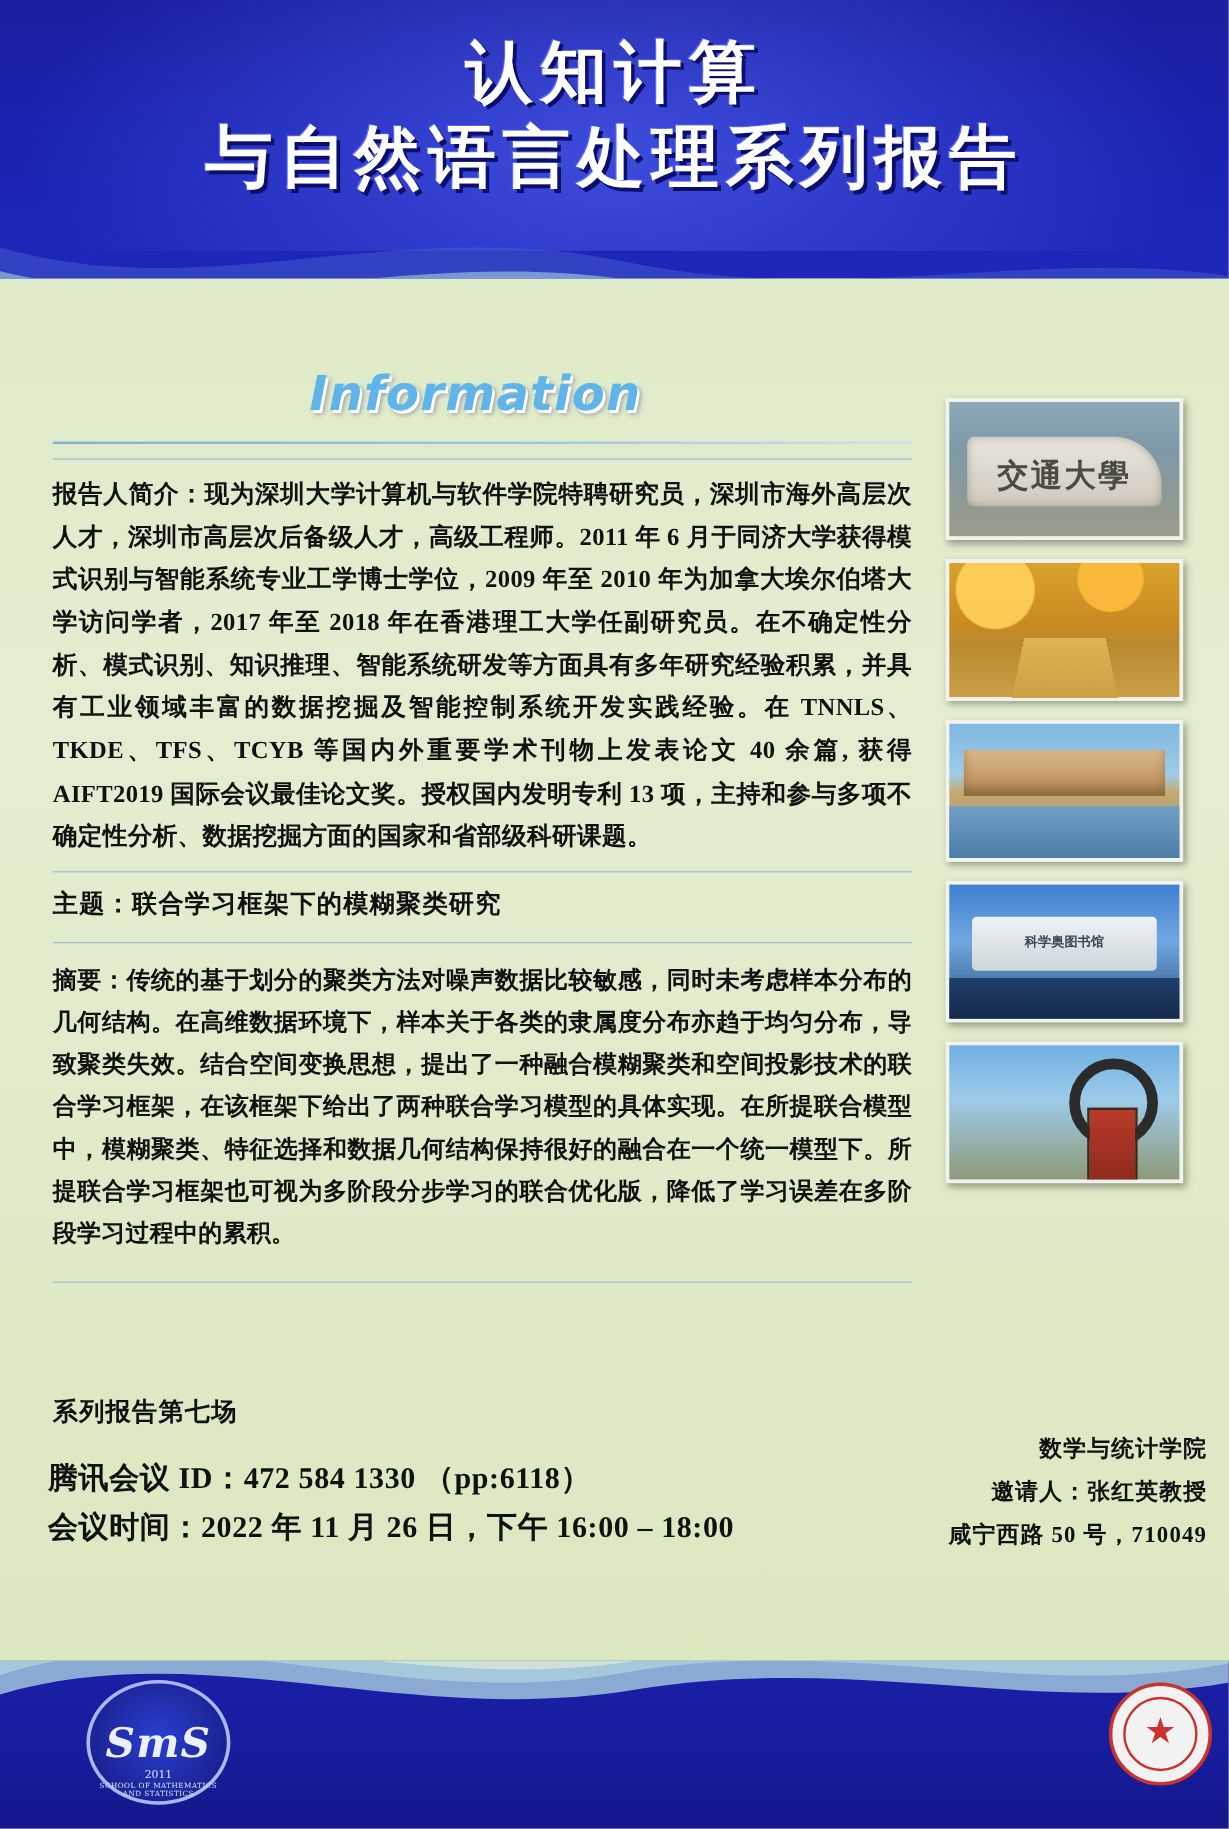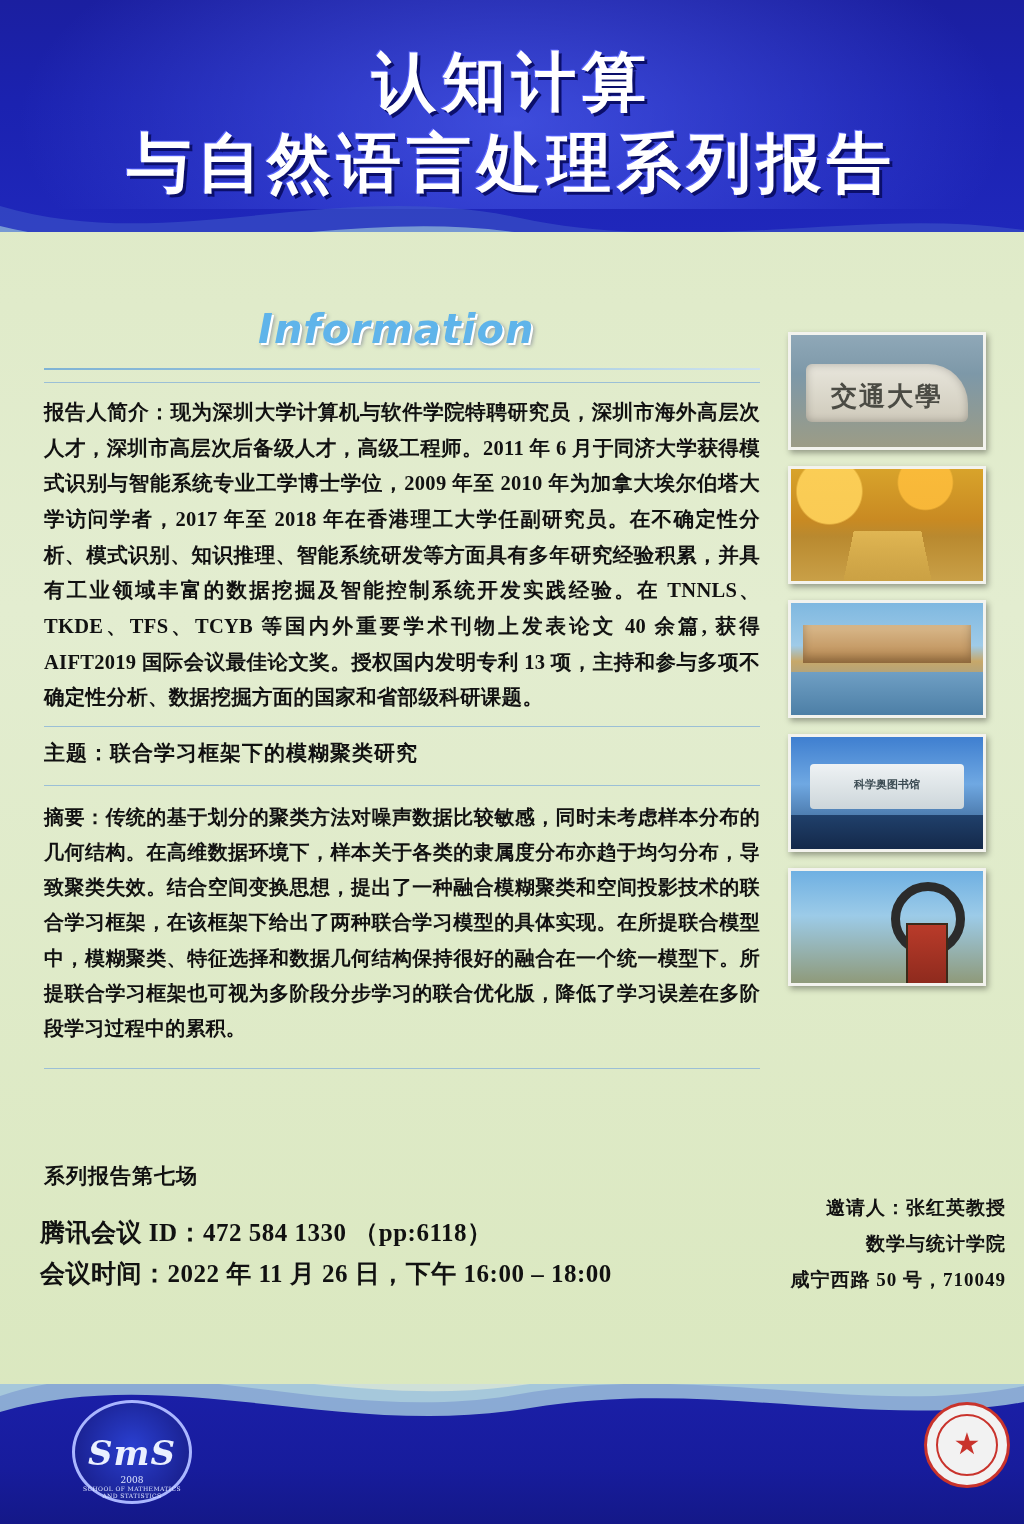--- a/index.html
+++ b/index.html
@@ -31,25 +31,25 @@
   .header-glow {
     position: absolute;
     left: -5%; top: -60%;
     width: 110%; height: 150%;
     background: radial-gradient(ellipse at 50% 75%, rgba(90,110,255,0.55) 0%, rgba(40,55,200,0.0) 62%);
     pointer-events: none;
   }
   .header-title {
     position: relative;
     text-align: center;
-    padding-top: 42px;
+    padding-top: 26px;
     color: #ffffff;
     font-family: "DejaVu Sans", sans-serif;
     font-weight: bold;
-    font-size: 64px;
+    font-size: 56px;
     line-height: 1.26;
     letter-spacing: 6px;
     text-shadow: 3px 3px 0 #0b0f6b, -1px -1px 0 #5b66ff;
   }
   .header-title .l2 { display:block; }
 
   
   .header-wave {
     position: absolute;
     left: 0; right: 0; top: 196px;
@@ -348,35 +348,35 @@
     </div>
 
     <div class="series">系列报告第七场</div>
 
     <div class="meeting">
       <div>腾讯会议 ID：472 584 1330 （pp:6118）</div>
       <div>会议时间：2022 年 11 月 26 日，下午 16:00 – 18:00</div>
     </div>
 
     <div class="host">
+      <div>数学与统计学院</div>
       <div>邀请人：张红英教授</div>
-      <div>数学与统计学院</div>
       <div>咸宁西路 50 号，710049</div>
     </div>
   </div>
 
   <div class="footer">
     <svg class="footer-wave" viewBox="0 0 1024 110" preserveAspectRatio="none">
       <path d="M0,64 C160,10 330,96 520,62 C700,30 860,86 1024,54 L1024,0 L0,0 Z" fill="#cfe0d8"></path>
       <path d="M0,80 C170,30 340,108 530,76 C710,46 870,98 1024,70 L1024,40 C880,70 720,22 530,52 C340,82 170,6 0,50 Z" fill="#9fc3dc" opacity="0.85"></path>
     </svg>
 
     <div class="sms-logo">
       <div class="sms">SmS</div>
-      <div class="yr">2008</div>
+      <div class="yr">2011</div>
       <div class="en">SCHOOL OF MATHEMATICS AND STATISTICS</div>
     </div>
 
     <div class="xjtu">
       <div class="xjtu-seal">
         <div class="star">★</div>
       </div>
     </div>
   </div>
 

